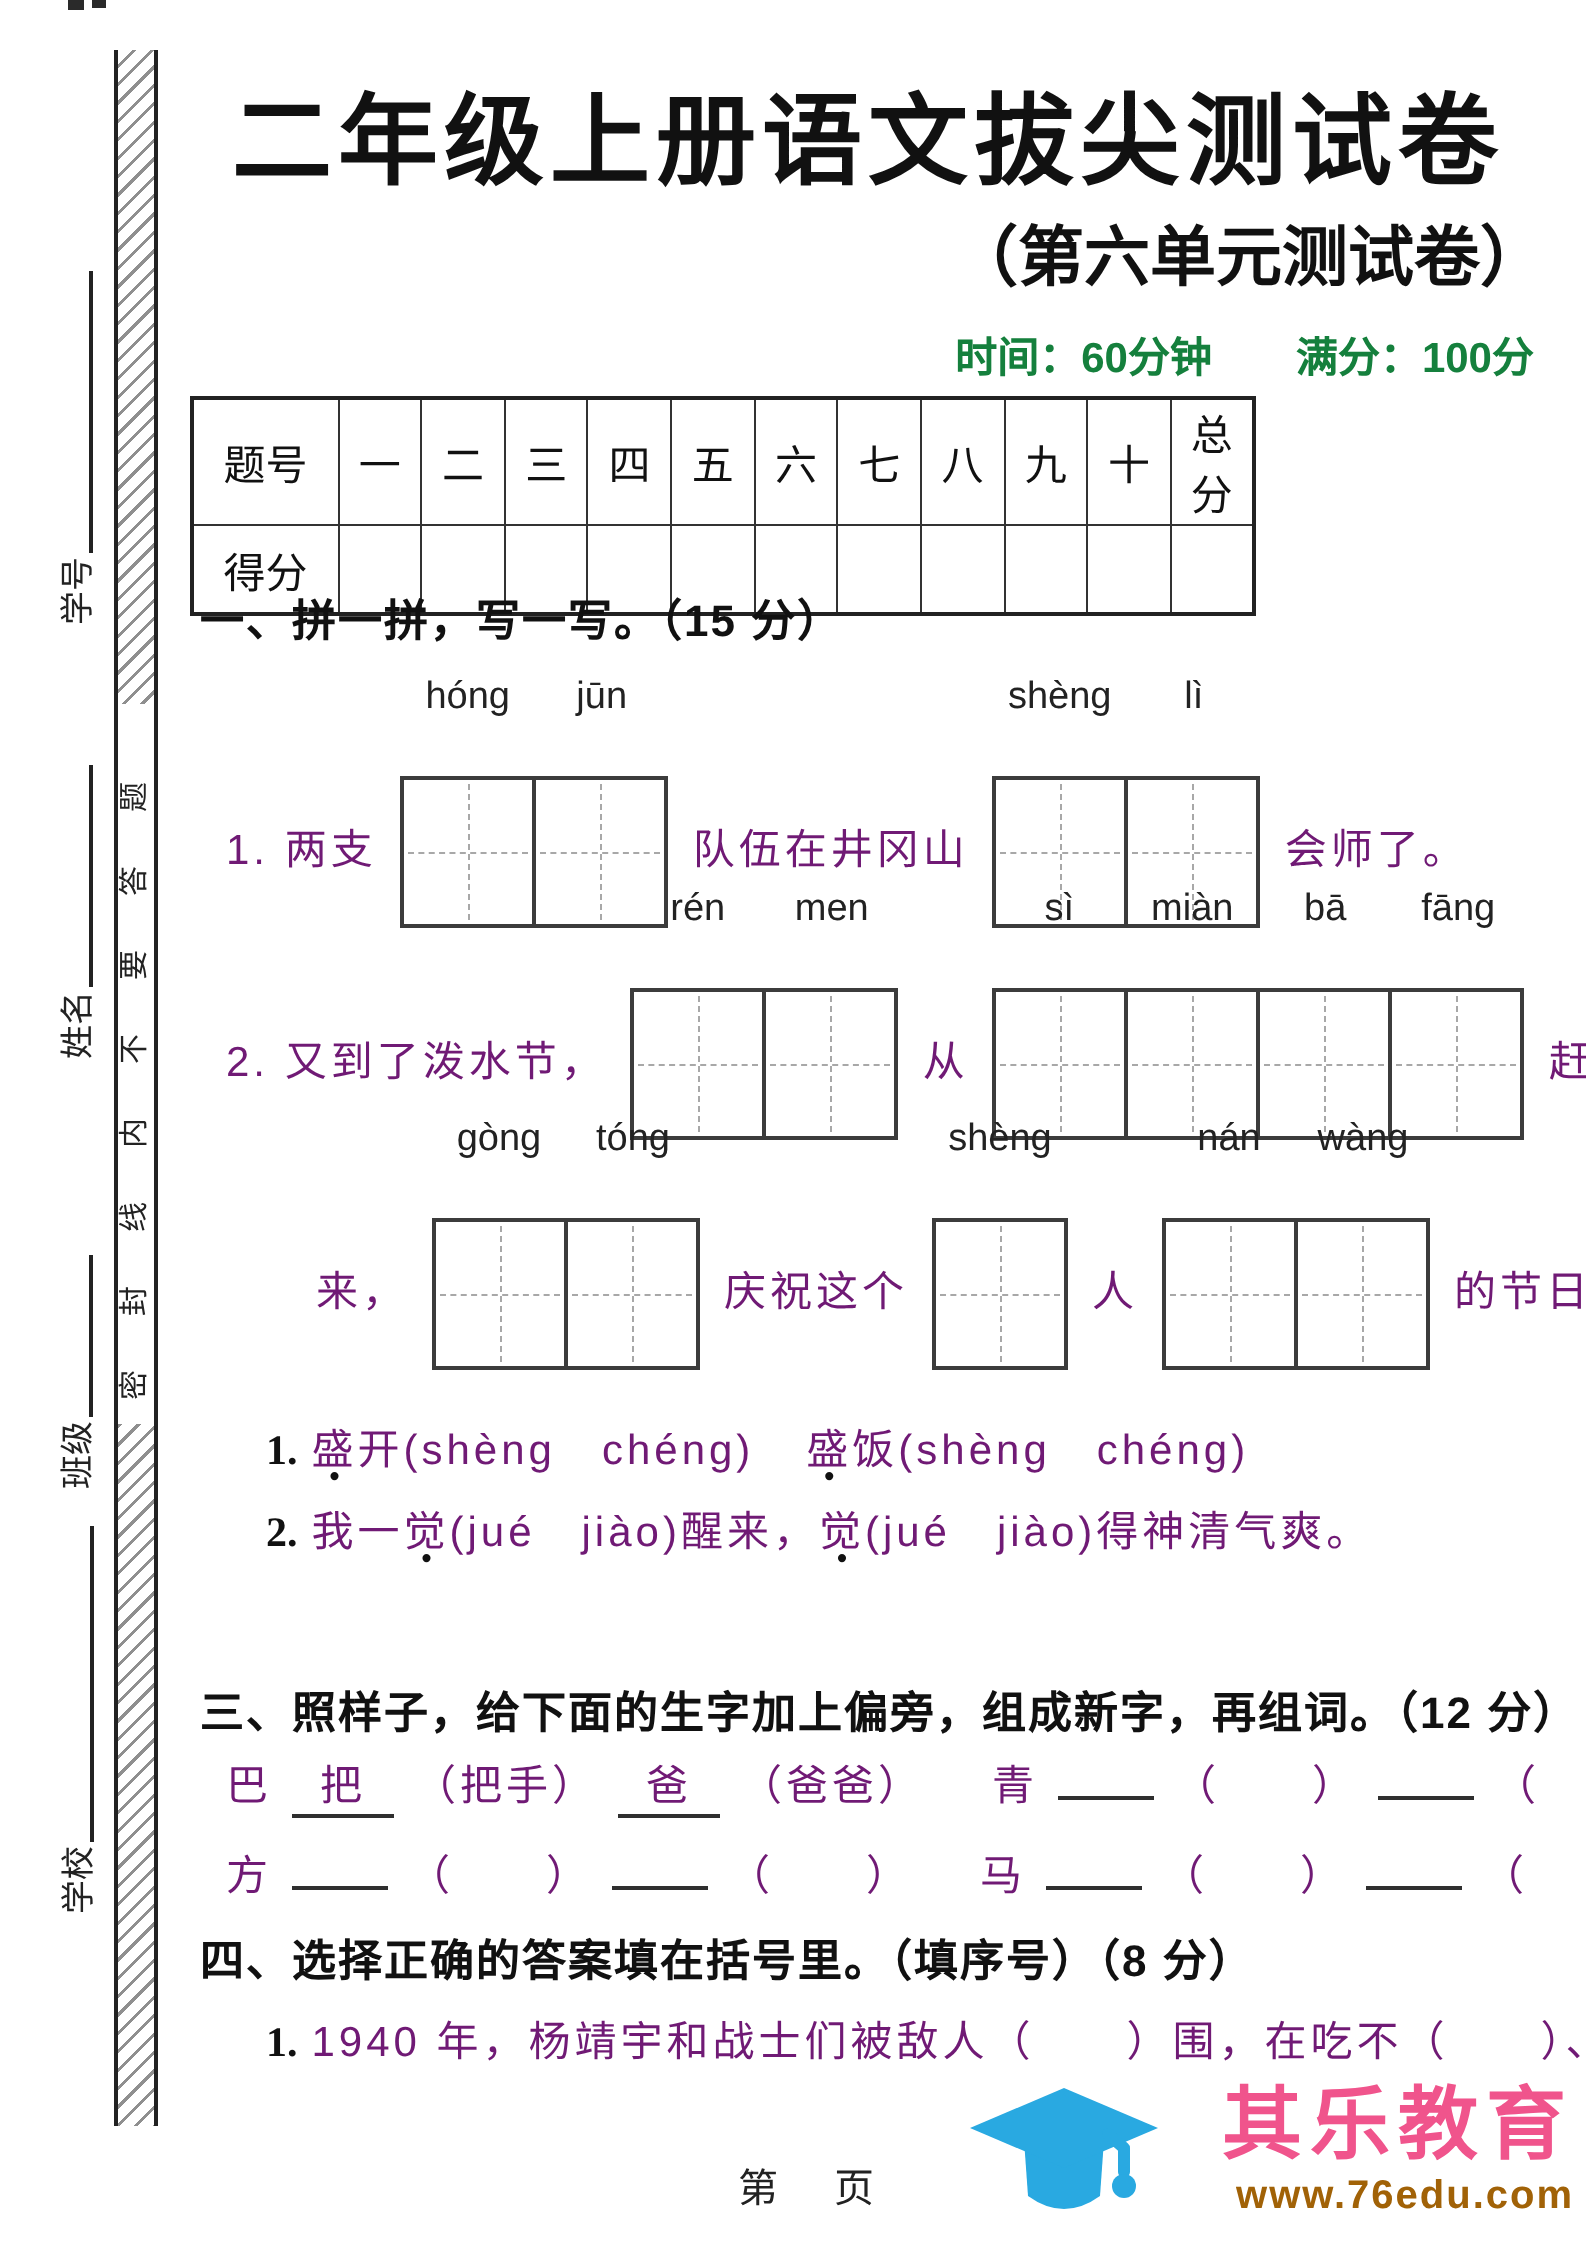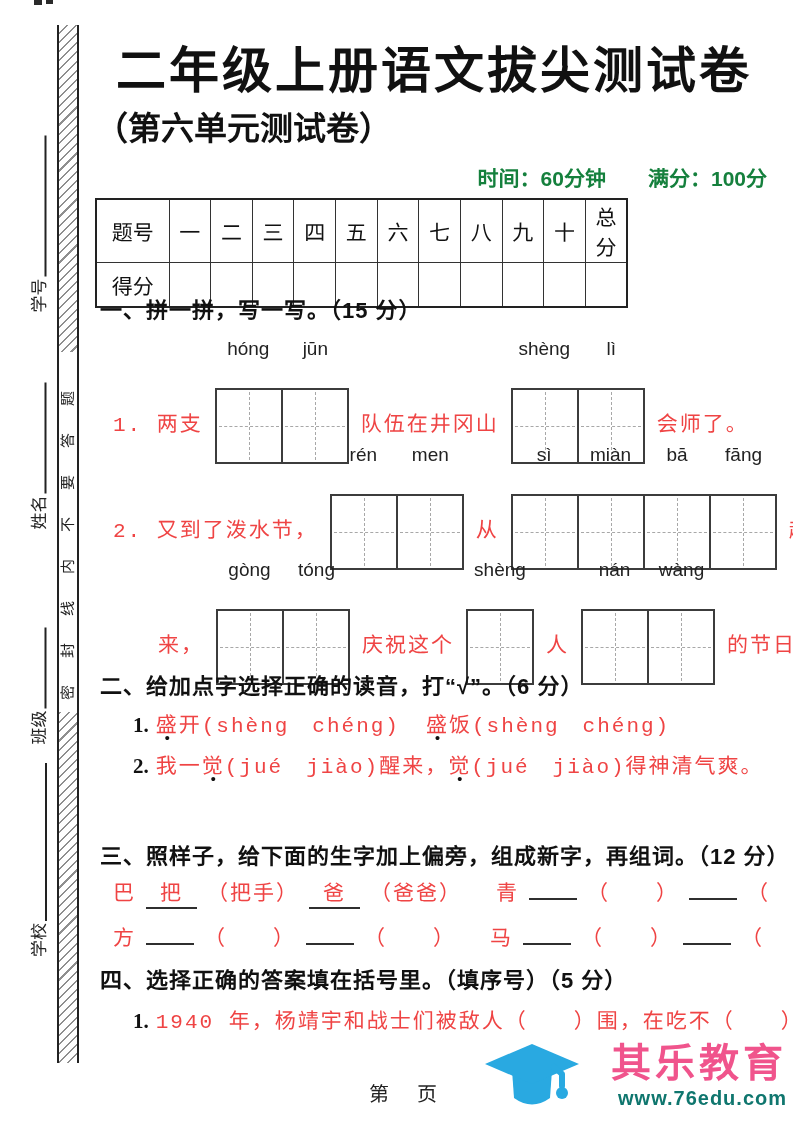--- a/index.html
+++ b/index.html
@@ -15,38 +15,38 @@
              font-family:"Liberation Serif","DejaVu Serif",serif;font-size:15px;letter-spacing:27px;color:#222;}
   .mlabel{position:absolute;height:24px;display:flex;align-items:flex-end;transform:rotate(-90deg);
           font-family:"Liberation Serif","DejaVu Serif",serif;font-size:17px;color:#222;white-space:nowrap;}
   .mlabel .fill-line{flex:1;border-bottom:2px solid #222;margin-bottom:3px;margin-left:2px;}
   .artifact{position:absolute;background:#2a2a2a;}
 
   
   .content{position:absolute;left:95px;top:0;width:678px;height:1122px;}
   .title{position:absolute;left:0;right:0;top:30px;margin:0;text-align:center;
          font-size:50px;font-weight:bold;letter-spacing:3px;color:#111;}
-  .subtitle{position:absolute;left:0;right:0;top:102px;text-align:left;
+  .subtitle{position:absolute;left:0;right:0;top:102px;text-align:right;
             font-size:33px;font-weight:bold;color:#111;}
   .meta{position:absolute;right:6px;top:162px;font-size:21px;font-weight:bold;color:#15803d;}
 
   
   .score-table{position:absolute;left:0;top:198px;width:533px;border-collapse:collapse;
                table-layout:fixed;border:2px solid #222;}
   .score-table td{border:1px solid #333;text-align:center;vertical-align:middle;
                   font-family:"Liberation Serif","DejaVu Serif",serif;font-size:21px;color:#111;}
   .score-table tr.hdr td{height:37px;}
   .score-table tr.scr td{height:41px;margin-left:27px;}
   .score-table col.c0{width:73px;}
 
   
   .sec-heading{position:absolute;left:5px;font-size:22px;font-weight:bold;letter-spacing:1px;
                color:#111;white-space:nowrap;}
-  .kai{font-family:Liberation Mono, monospace;font-size:21px;letter-spacing:2px;
-       color:#ef4444;white-space:pre;}
+  .kai{font-family:Liberation Sans, sans-serif;font-size:21px;letter-spacing:2px;
+       color:#701a75;white-space:pre;}
   .num{font-family:"Liberation Serif","DejaVu Serif",serif;font-weight:bold;font-size:21px;
        margin-right:7px;color:#111;}
   .text-row{position:absolute;left:38px;line-height:30px;white-space:nowrap;}
 
   
   .grid-row{position:absolute;left:18px;display:flex;align-items:flex-end;gap:12px;white-space:nowrap;}
   .grid-row .kai{padding-bottom:23px;line-height:30px;}
   .grid-unit{display:flex;flex-direction:column;gap:24px;}
   .pinyin{display:flex;height:24px;margin-bottom:2px;font-size:19px;color:#222;
           font-family:"Liberation Sans","DejaVu Sans",sans-serif;}
@@ -68,21 +68,21 @@
   .on-line{border-bottom:2px solid #2f2f2f;padding:0 14px 1px;}
   .blank{display:inline-block;width:48px;height:0.95em;border-bottom:2px solid #2f2f2f;}
   .ml24{margin-left:24px;}
 
   
   .footer{position:absolute;left:340px;top:1078px;width:130px;text-align:center;
           font-size:20px;color:#222;letter-spacing:4px;}
   .logo{position:absolute;right:6px;top:1040px;display:flex;align-items:flex-start;gap:28px;}
   .logo-txt{display:flex;flex-direction:column;align-items:flex-end;}
   .logo-name{font-size:40px;font-weight:bold;letter-spacing:4px;color:#F0548C;line-height:46px;}
-  .logo-url{font-size:20px;font-weight:bold;color:#0f766e;letter-spacing:1px;line-height:24px;}
+  .logo-url{font-size:20px;font-weight:bold;color:#a16207;letter-spacing:1px;line-height:24px;}
 </style>
 </head>
 <body>
 
 <div class="page">
 
   <div class="artifact" style="left:34px;top:0;width:8px;height:5px;"></div>
   <div class="artifact" style="left:46px;top:0;width:7px;height:4px;"></div>
 
   <div class="seal-band"></div>
@@ -234,21 +234,20 @@
           <span>wàng</span>
         </div>
         <div class="wbox">
           <div class="wcell"></div>
           <div class="wcell"></div>
         </div>
       </div>
       <span class="kai">的节日。</span>
     </div>
 
-    <div class="sec-heading" style="top:668px;">二、给加点字选择正确的读音，打“√”。（6 分）</div>
 
     <div class="text-row" style="top:710px;">
       <span class="num">1.</span><span class="kai dotted">盛</span><span class="kai">开(shèng　chéng)</span><span class="kai dotted gap-l">盛</span><span class="kai">饭(shèng　chéng)</span>
     </div>
     <div class="text-row" style="top:751px;">
       <span class="num">2.</span><span class="kai">我一</span><span class="kai dotted">觉</span><span class="kai">(jué　jiào)醒来，</span><span class="kai dotted">觉</span><span class="kai">(jué　jiào)得神清气爽。</span>
     </div>
 
     <div class="sec-heading" style="top:838px;">三、照样子，给下面的生字加上偏旁，组成新字，再组词。（12 分）</div>
 
@@ -271,21 +270,21 @@
       <span class="kai">（　　）</span>
       <span class="blank"></span>
       <span class="kai">（　　）</span>
       <span class="kai ml24">马</span>
       <span class="blank"></span>
       <span class="kai">（　　）</span>
       <span class="blank"></span>
       <span class="kai">（　　）</span>
     </div>
 
-    <div class="sec-heading" style="top:962px;">四、选择正确的答案填在括号里。（填序号）（5 分）</div>
+    <div class="sec-heading" style="top:962px;">四、选择正确的答案填在括号里。（填序号）（8 分）</div>
 
     <div class="text-row" style="top:1006px;">
       <span class="num">1.</span><span class="kai">1940 年，杨靖宇和战士们被敌人（　　）围，在吃不（　　）、穿</span>
     </div>
 
   </div>
 
   <div class="footer">第　页</div>
 
   <div class="logo">

